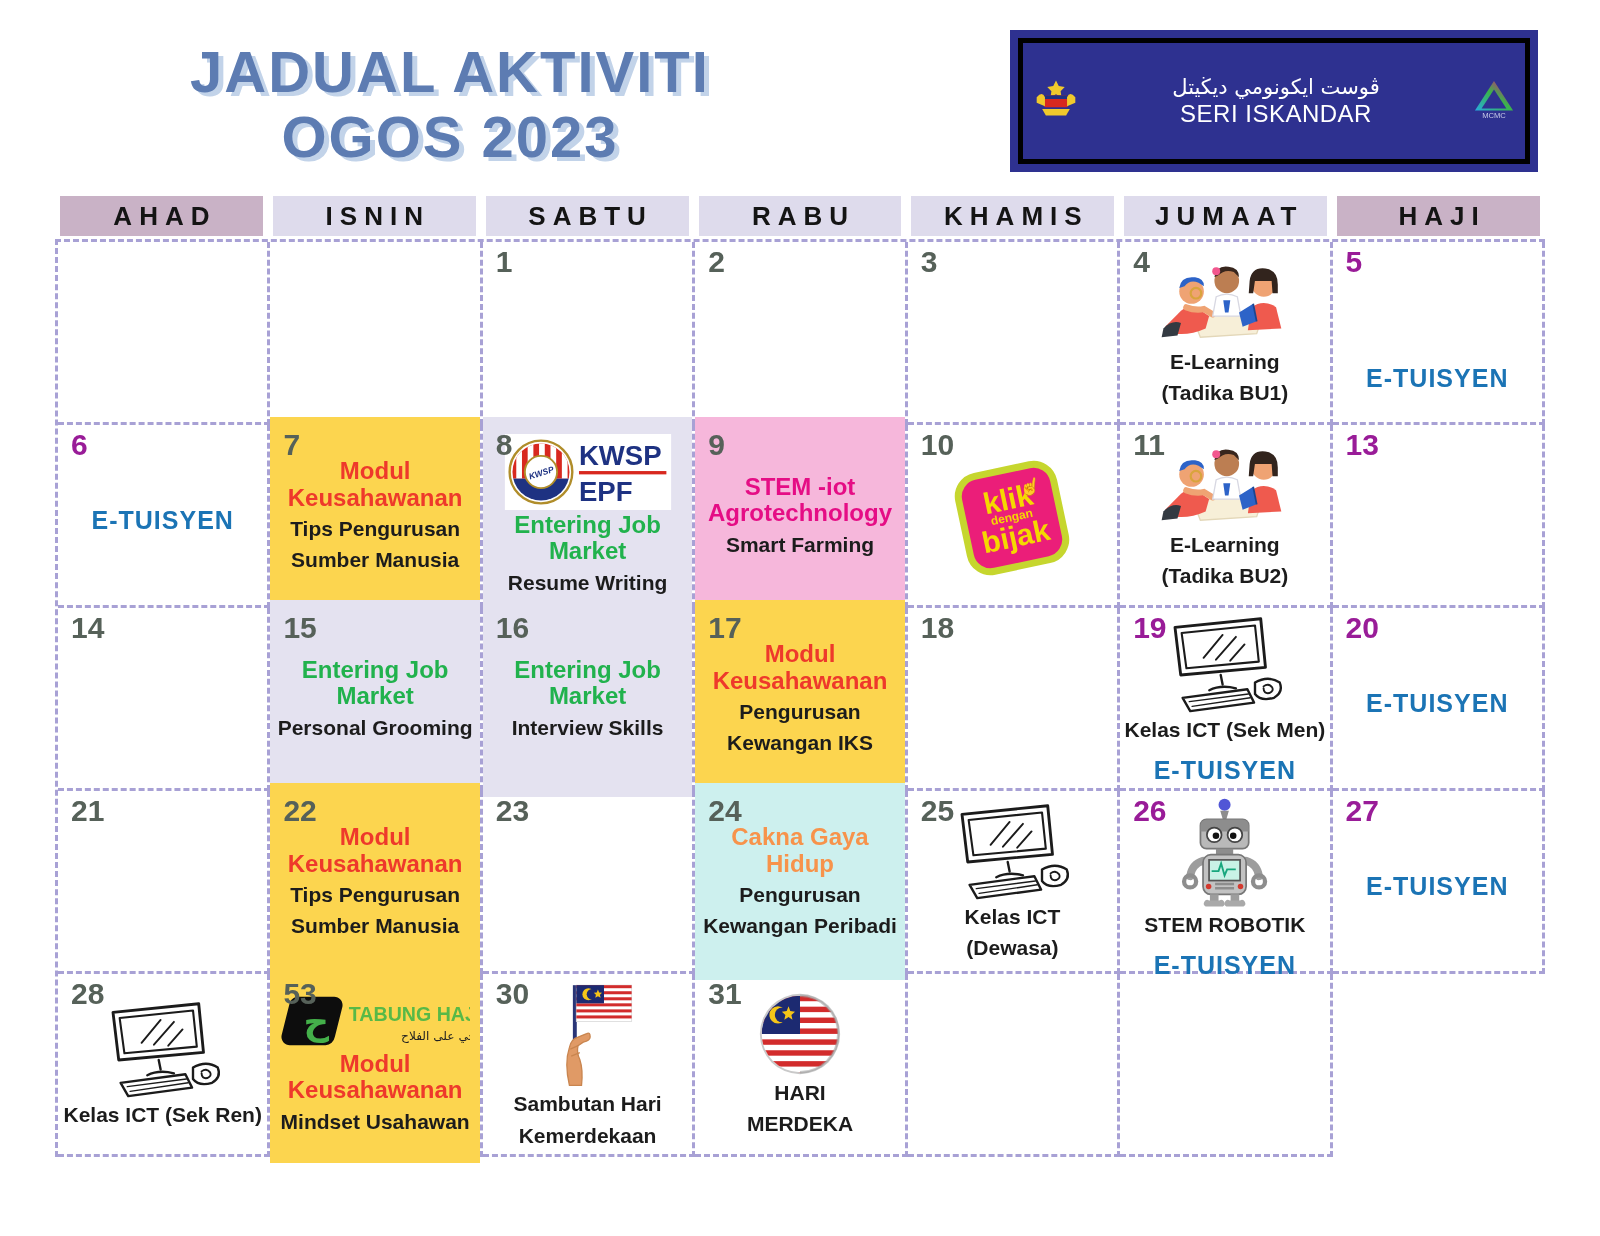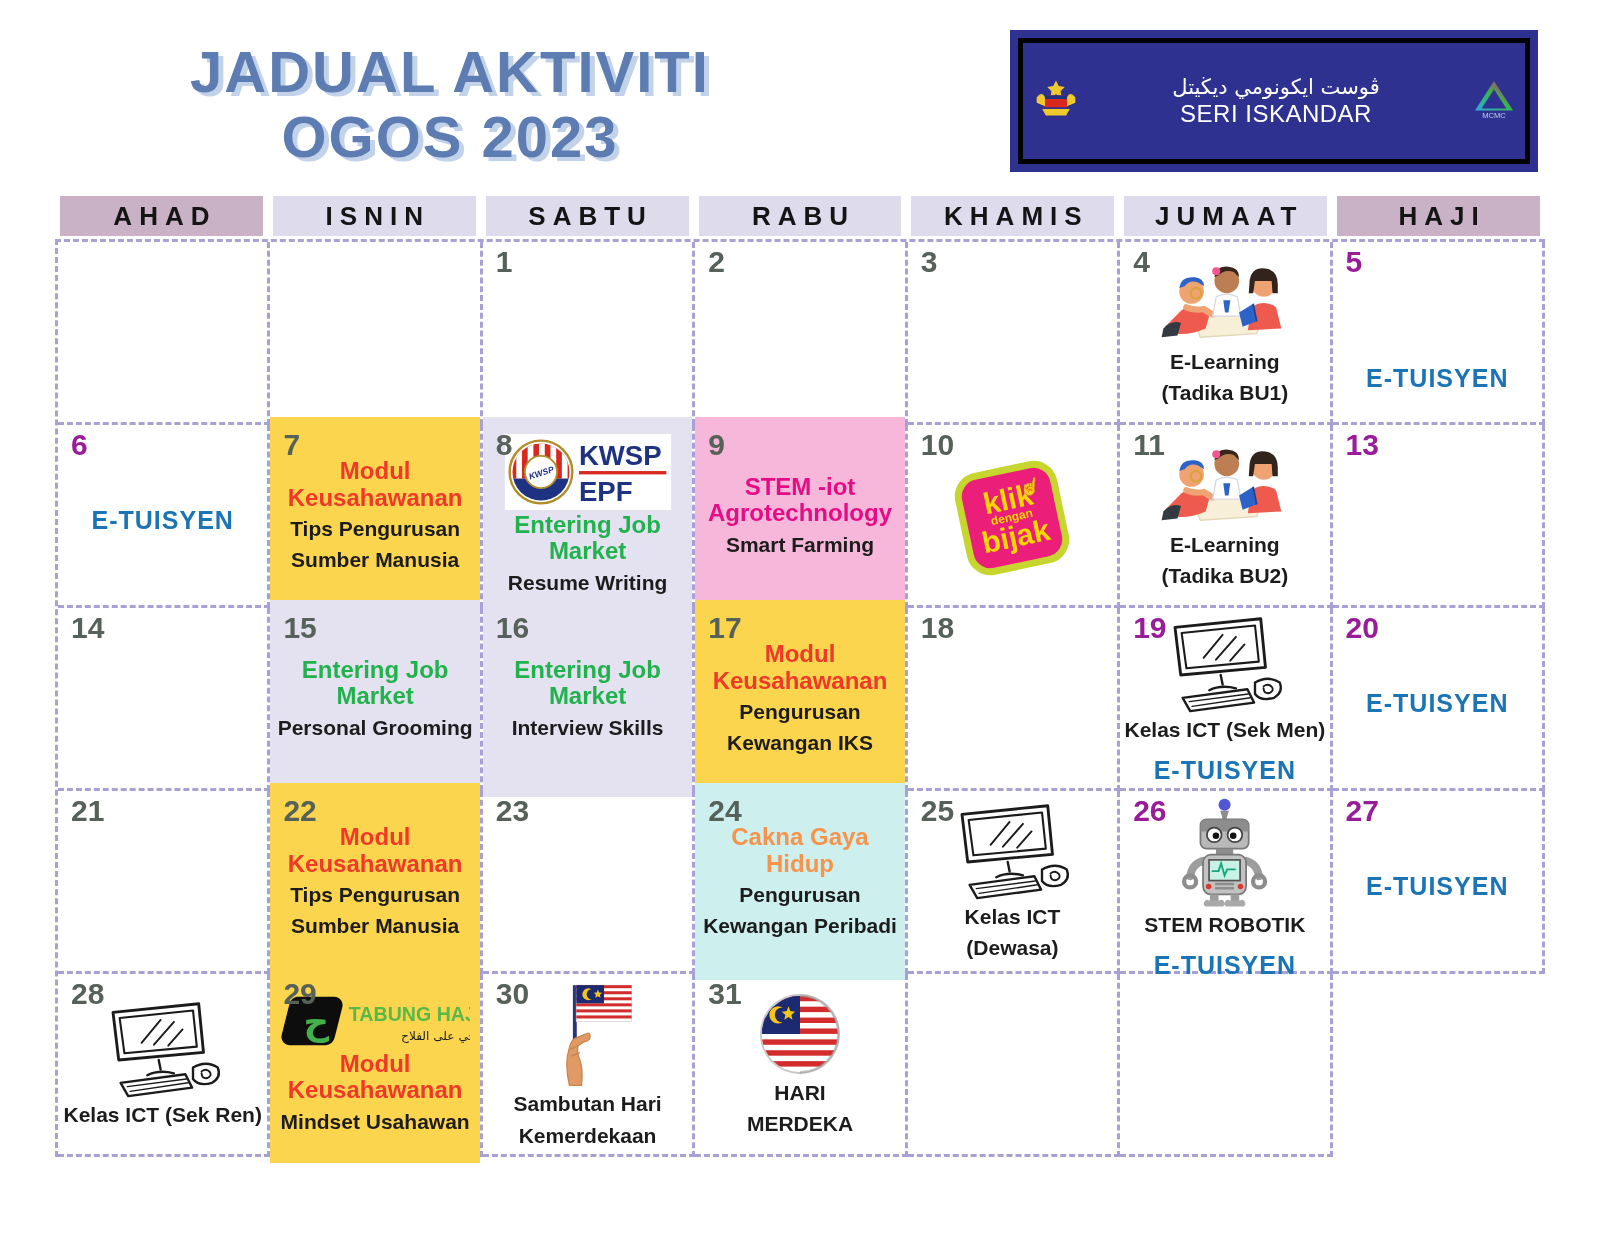--- a/index.html
+++ b/index.html
@@ -526,21 +526,21 @@
     <path d="M104 72 Q118 64 130 72 Q134 82 124 88 Q110 92 104 84 Z" fill="#fff" stroke-width="2.5"></path>
     <path d="M113 76 Q118 72 122 77 Q124 81 119 83 Q113 84 113 78" stroke-width="2"></path>
   </svg>
             </div>
             <div class="line ln-black">Kelas ICT (Sek Ren)</div>
           </div>
         </div>
       </div>
       <div class="cell colored bg-yellow">
         <div class="cell-inner">
-          <span class="day-num">29</span>
+          <span class="day-num">53</span>
           <div class="body">
             <div class="icon">
   <svg width="190" height="56" viewBox="0 0 200 60">
     <path d="M16 4 h40 a9 9 0 0 1 9 11 l-8 32 a11 11 0 0 1 -10 9 h-38 a9 9 0 0 1 -9 -11 l8 -32 a11 11 0 0 1 8 -9 z" fill="#0d0d0d"></path>
     <text x="37" y="44" text-anchor="middle" font-size="38" font-weight="bold" fill="#44b04a" font-family="DejaVu Sans, sans-serif">ح</text>
     <text x="72" y="30" font-size="21" font-weight="bold" fill="#58b947" font-family="Liberation Sans, sans-serif">TABUNG HAJI</text>
     <text x="128" y="50" font-size="13" fill="#222" font-family="DejaVu Sans, sans-serif">حي على الفلاح</text>
   </svg>
             </div>
             <div class="line heading ln-red">Modul Keusahawanan</div>

